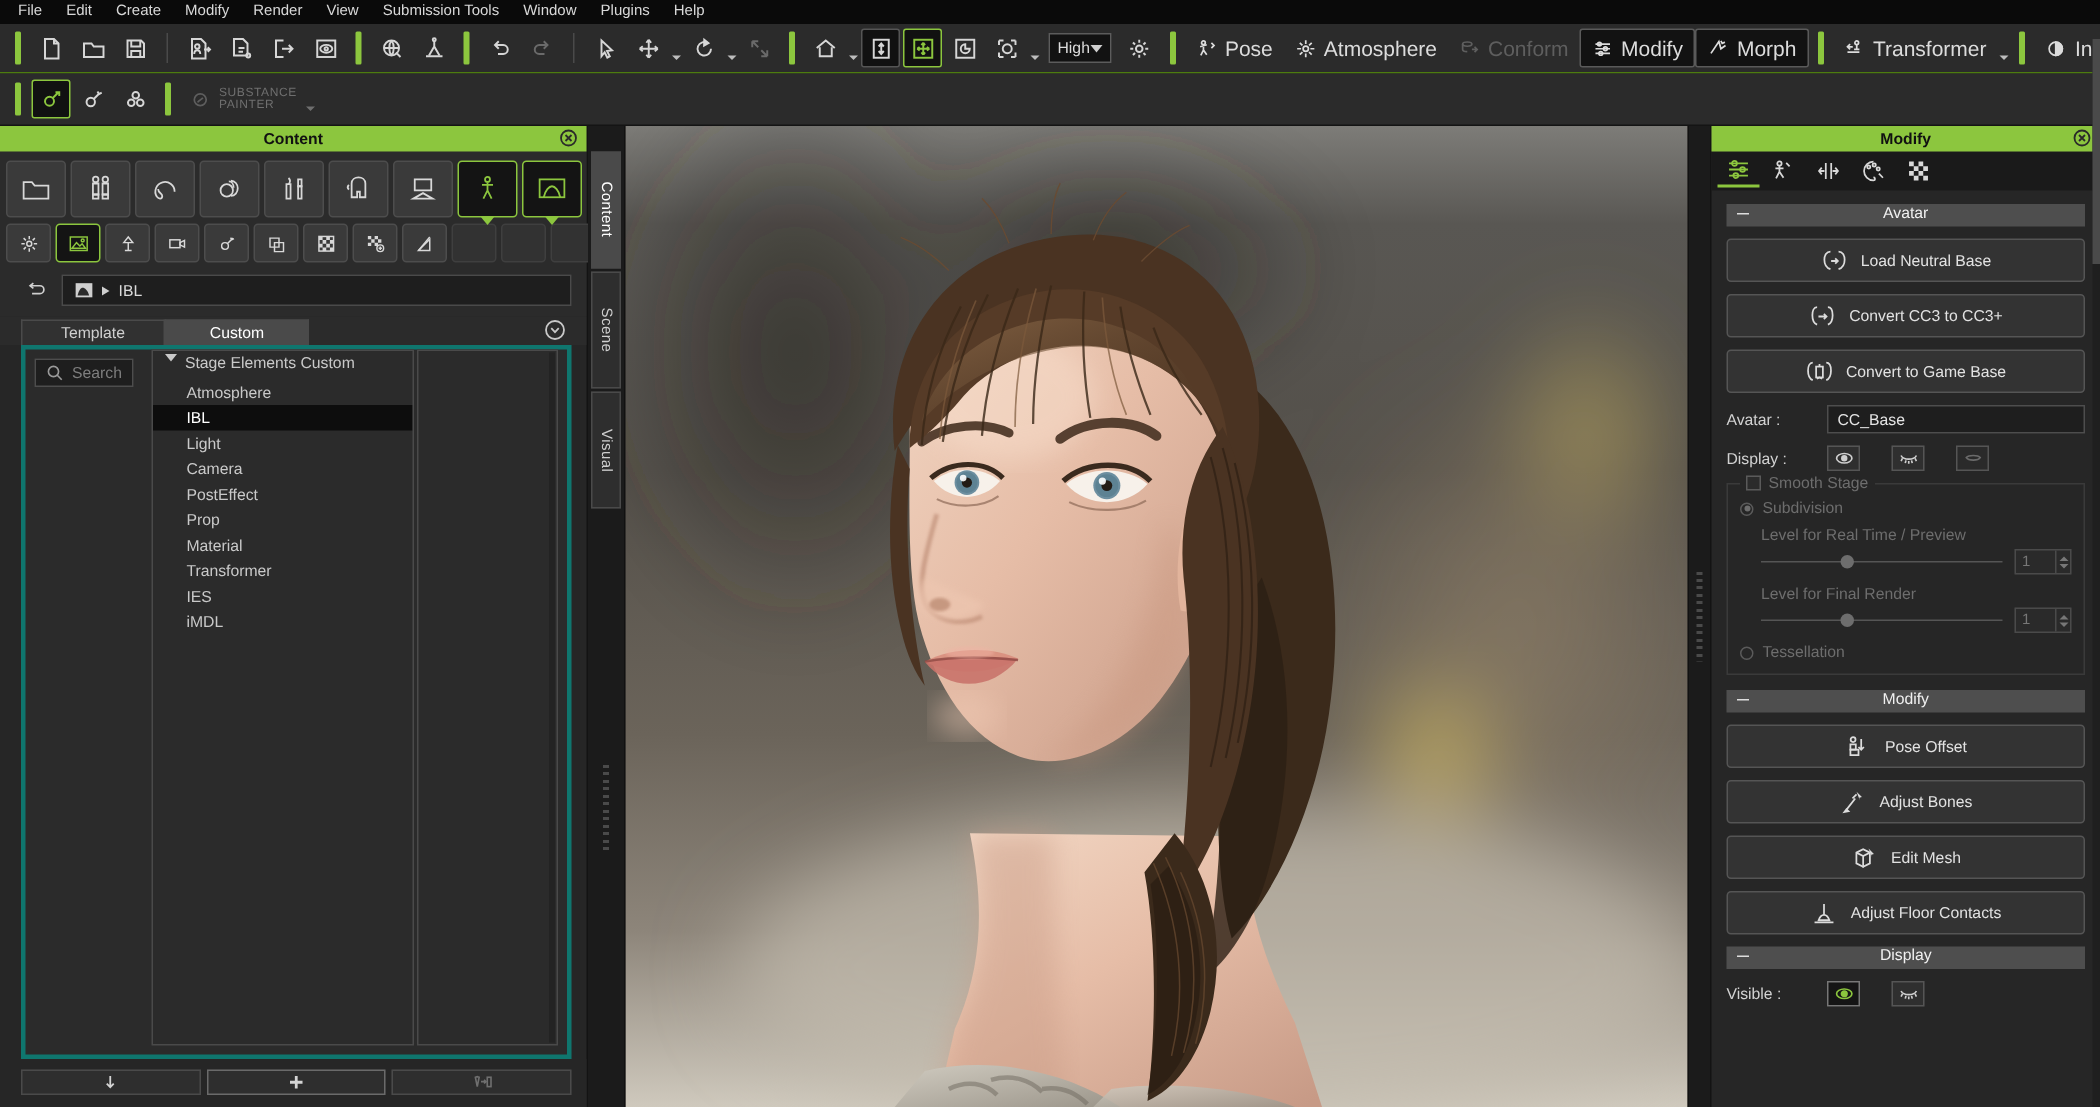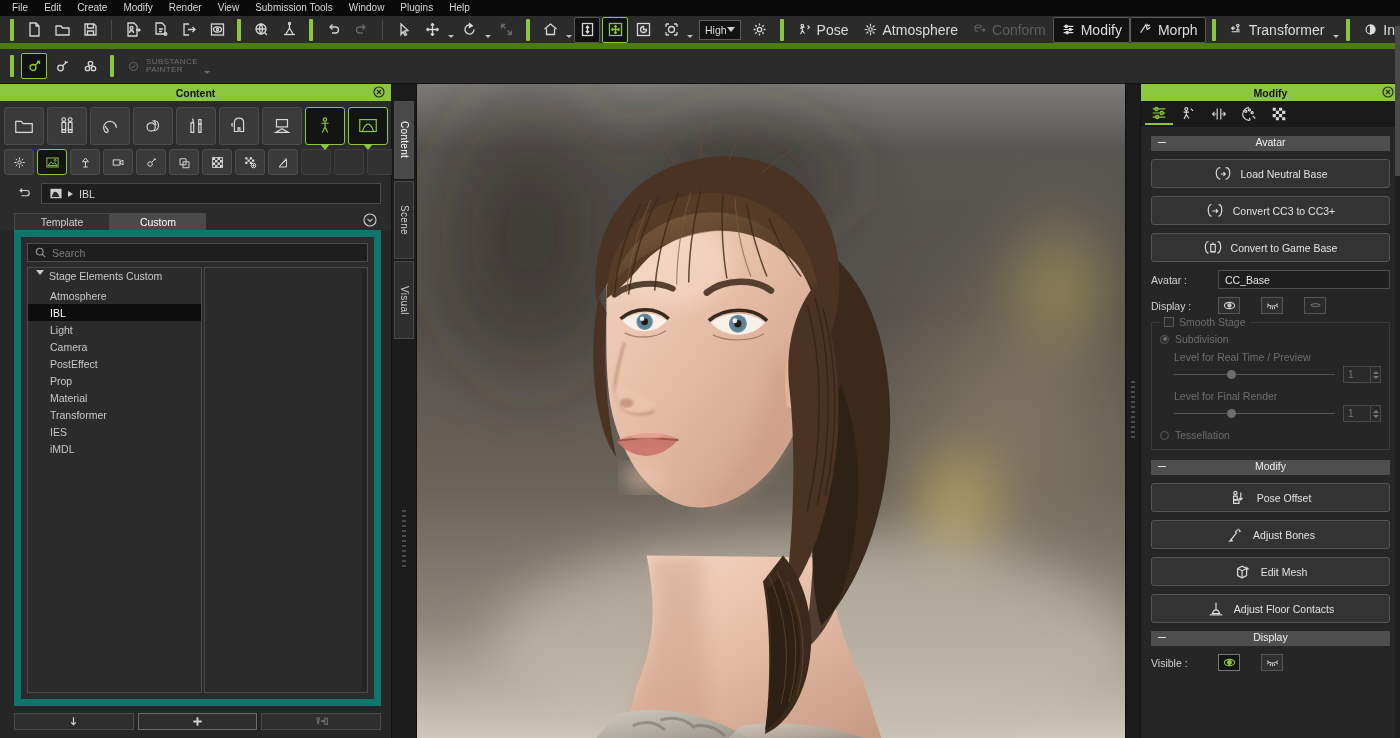--- a/index.html
+++ b/index.html
@@ -7,21 +7,21 @@
     font-family:"Liberation Sans", sans-serif; color:#d2d2d2; }
   body { display:flex; flex-direction:column; }
 
   
   .menubar { height:16px; background:#0a0a0a; display:flex; align-items:center;
     padding-left:4px; flex:0 0 16px; }
   .menubar .mi { font-size:10px; color:#d8d8d8; padding:0 8px; line-height:16px;
     white-space:nowrap; cursor:default; }
 
   
-  .toolbar { background:#2b2b2b; display:flex; align-items:center; border-bottom:6px solid #4d7c0f; }
+  .toolbar { background:#2b2b2b; display:flex; align-items:center; border-bottom:1px solid #4d7c0f; }
   .tb1 { height:33px; flex:0 0 33px; padding-left:4px; }
   .tb2 { height:35px; flex:0 0 35px; padding-left:4px; border-bottom:1px solid #141414; }
   .gbar { width:4px; height:22px; background:#8cc63e; margin:0 6px; flex:0 0 4px; border-radius:1px;}
   .vsep { width:1px; height:20px; background:#4a4a4a; margin:0 7px; flex:0 0 1px;}
   .tbtn { width:26px; height:26px; display:flex; align-items:center; justify-content:center;
     margin:0 1px; border-radius:2px; flex:0 0 auto; }
   .tbtn.sel { background:#111; border:1px solid #8cc63e; }
   .tbtn.sel svg { stroke:#8cc63e; }
   .tbtn.act { background:#111; border:1px solid #555; }
   .tbtn svg { stroke:#d6d6d6; fill:none; stroke-width:1.3; }
@@ -83,22 +83,22 @@
 
   .tabsrow { display:flex; align-items:flex-end; padding:0 10px 0 14px; background:#2b2b2b;
     position:relative; height:19px; }
   .ftab { width:96px; height:17px; background:#313131; border:1px solid #4a4a4a;
     border-bottom:none; font-size:10.5px; display:flex; align-items:center;
     justify-content:center; color:#cfcfcf;}
   .ftab.on { background:#4a4a4a; color:#fff; }
   .tabsrow .expander { position:absolute; right:14px; top:2px; width:14px;height:14px;}
   .tabsrow .expander svg { stroke:#c8c8c8; fill:none; stroke-width:1.2;}
 
-  .browser { margin:0 10px 0 14px; flex:1 1 auto; border:7px solid #0f766e;
-    background:#2b2b2b; display:flex; flex-direction:column; min-height:0;}
+  .browser { margin:0 10px 0 14px; flex:1 1 auto; border:3px solid #0f766e;
+    background:#2b2b2b; display:flex; flex-direction:row; min-height:0;}
   .searchwrap { padding:6px 6px 5px 6px; }
   .searchbox { height:19px; background:#1e1e1e; border:1px solid #4d4d4d;
     display:flex; align-items:center; gap:6px; padding:0 7px;}
   .searchbox svg { stroke:#9a9a9a; fill:none; stroke-width:1.3;}
   .searchbox span { font-size:10.5px; color:#7e7e7e;}
   .splitpane { flex:1 1 auto; display:flex; min-height:0; padding:0 6px 6px 6px; gap:2px;}
   .treepane { width:175px; flex:0 0 175px; background:#2b2b2b; border:1px solid #4a4a4a;
     overflow:hidden; padding-top:2px;}
   .tnode { font-size:10.5px; color:#c9c9c9; height:17px; display:flex; align-items:flex-start;
     padding-left:8px; gap:4px;}

